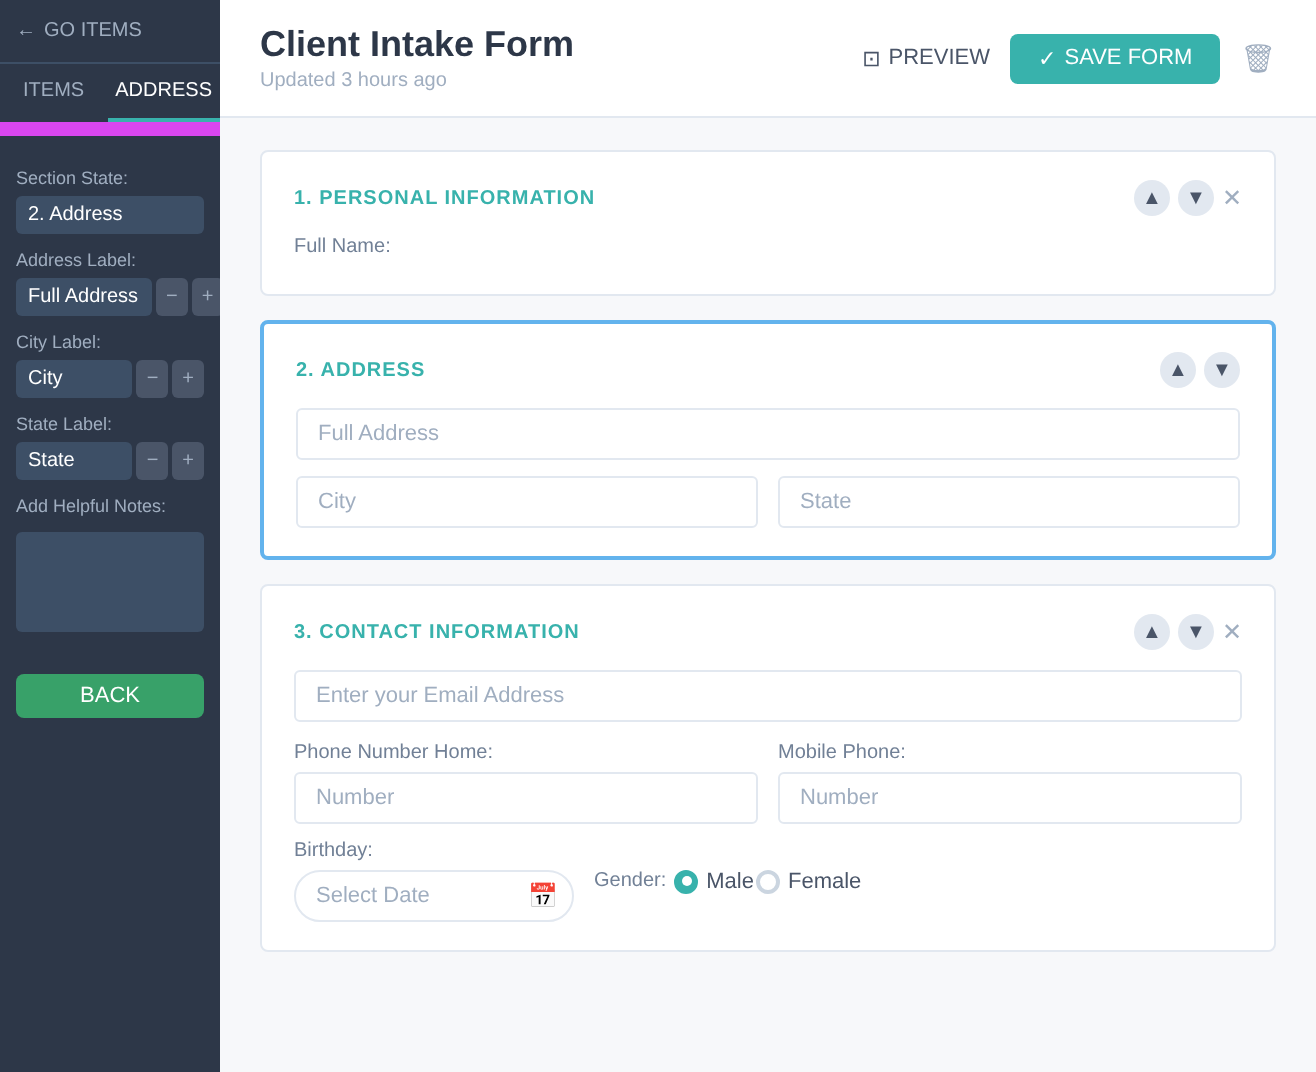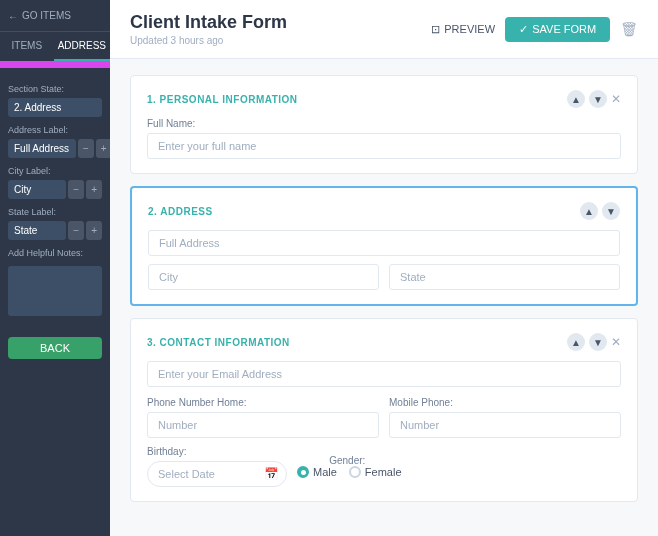--- a/index.html
+++ b/index.html
@@ -43,32 +43,32 @@
     .section-action-btn { background: #e2e8f0; border: none; border-radius: 50%; width: 18px; height: 18px; cursor: pointer; display: flex; align-items: center; justify-content: center; font-size: 10px; color: #4a5568; }
     .section-action-icon { background: transparent; border: none; color: #a0aec0; cursor: pointer; font-size: 12px; }
 
     .field-label { font-size: 10px; color: #718096; margin-bottom: 4px; }
     .field-input { width: 100%; border: 1px solid #e2e8f0; border-radius: 3px; padding: 6px 10px; font-size: 11px; color: #a0aec0; outline: none; background: #fff; }
     .field-input::placeholder { color: #a0aec0; }
     .field-row { display: flex; gap: 10px; margin-top: 8px; }
     .field-row .field-half { flex: 1; }
     .field-select { width: 100%; border: 1px solid #e2e8f0; border-radius: 3px; padding: 6px 10px; font-size: 11px; color: #a0aec0; outline: none; background: #fff; appearance: none; }
 
-    .radio-group { display: flex; align-items: center; gap: 12px; justify-content: center; }
+    .radio-group { display: flex; align-items: center; gap: 1px; justify-content: center; }
     .radio-label { display: flex; align-items: center; gap: 4px; font-size: 11px; color: #4a5568; }
     .radio-dot-active { width: 12px; height: 12px; border-radius: 50%; background: #38b2ac; border: 2px solid #38b2ac; display: flex; align-items: center; justify-content: center; }
     .radio-dot-active::after { content:''; width: 5px; height: 5px; background: #fff; border-radius: 50%; }
     .radio-dot { width: 12px; height: 12px; border-radius: 50%; border: 2px solid #cbd5e0; }
     .birthday-wrap { display: flex; align-items: center; position: relative; }
     .birthday-wrap .field-input { padding-right: 28px; border-radius: 13px; }
     .calendar-icon { position: absolute; right: 8px; color: #a0aec0; font-size: 12px; }
     .gender-label { font-size: 10px; color: #718096; margin-right: 4px; }
     .contact-bottom-row { display: flex; align-items: center; gap: 10px; margin-top: 8px; }
     .contact-bottom-left { flex: 0 0 140px; }
-    .contact-bottom-right { display: flex; align-items: center; flex-direction: column; }
+    .contact-bottom-right { display: flex; align-items: center; }
   </style>
 </head>
 <body>
 
 <div class="sidebar">
   <div class="sidebar-back">
     <span>←</span>
     <span>GO ITEMS</span>
   </div>
   <div class="sidebar-tabs">
@@ -138,21 +138,20 @@
     <div class="form-section">
       <div class="section-header">
         <span class="section-title">1. PERSONAL INFORMATION</span>
         <div class="section-actions">
           <button class="section-action-btn">▲</button>
           <button class="section-action-btn">▼</button>
           <button class="section-action-icon">✕</button>
         </div>
       </div>
       <div class="field-label">Full Name:</div>
-      <input class="field-input" type="text" placeholder="Enter your full name" style="">
     </div>
 
     <div class="form-section active">
       <div class="section-header">
         <span class="section-title">2. ADDRESS</span>
         <div class="section-actions">
           <button class="section-action-btn">▲</button>
           <button class="section-action-btn">▼</button>
         </div>
       </div>

